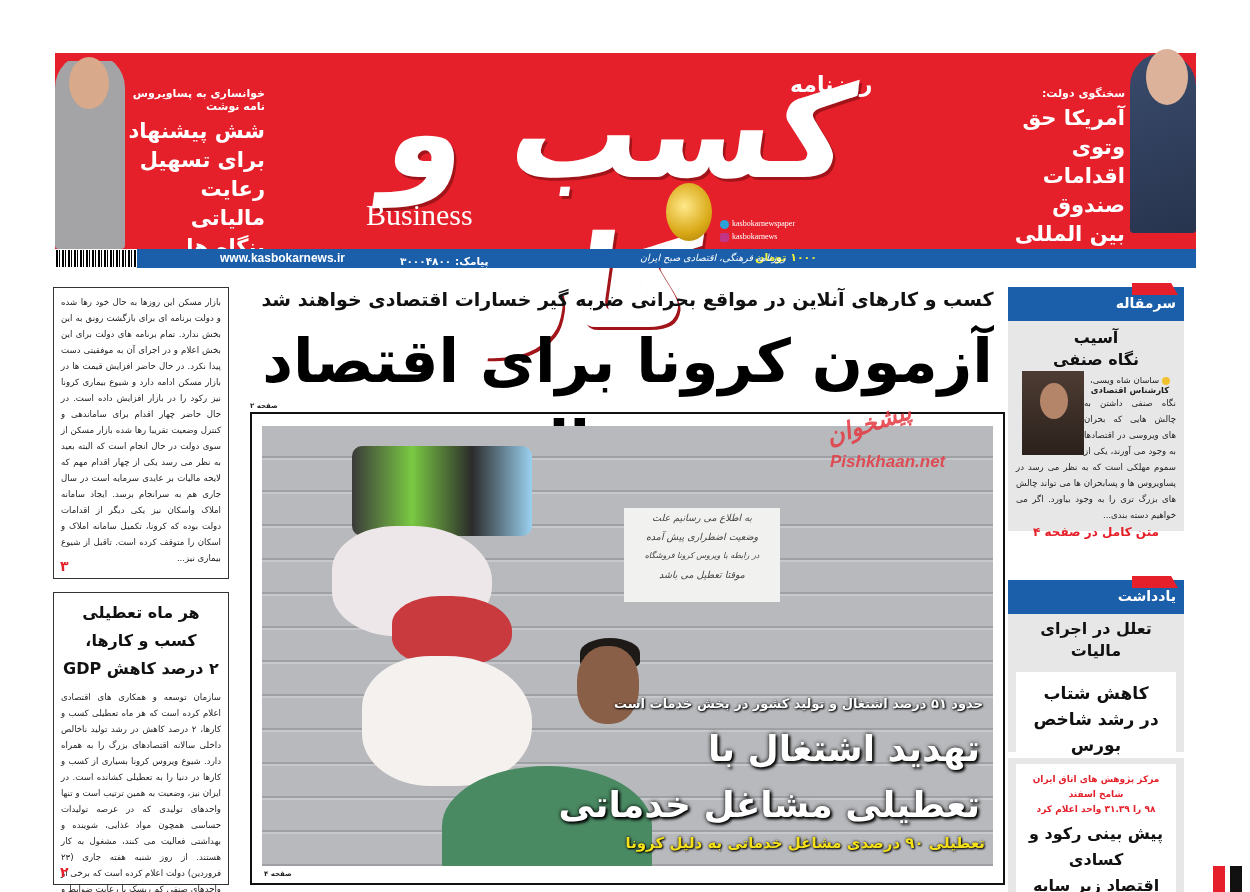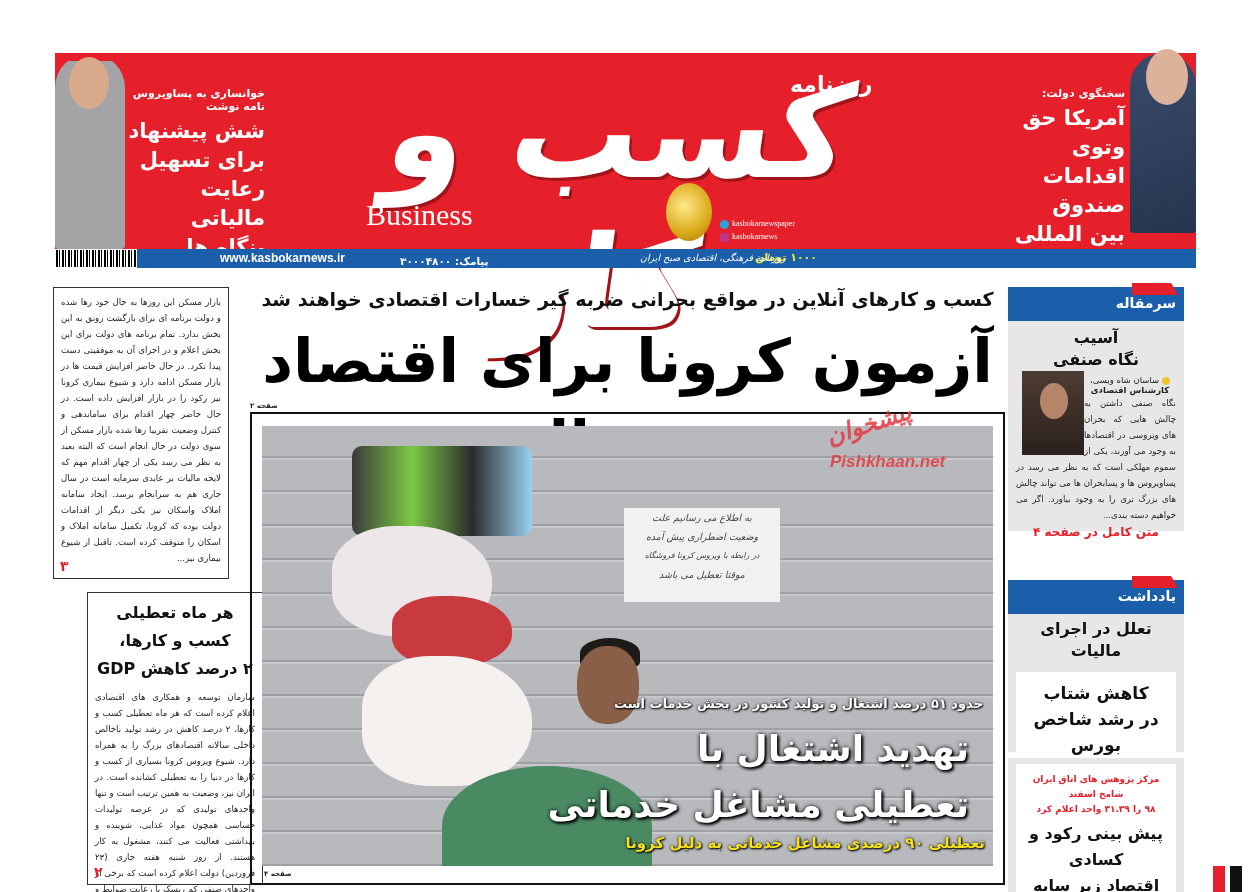--- a/index.html
+++ b/index.html
@@ -37,21 +37,21 @@
 .kicker-main{left:250px;top:288px;width:755px;text-align:center;font-size:19px;font-weight:bold;color:#111}
 .headline{left:250px;top:320px;width:755px;text-align:center;font-size:60px;font-weight:bold;color:#000;letter-spacing:-2px;line-height:82px}
 .frame{left:250px;top:412px;width:755px;height:473px;border:2px solid #111}
 .photo{left:262px;top:426px;width:731px;height:440px;background:repeating-linear-gradient(180deg,#b7b9bc 0 30px,#9ea0a4 30px 32px,#c7c8cb 32px 34px);overflow:hidden}
 .sign{position:absolute;left:362px;top:82px;width:156px;height:94px;background:#f1f1ef;color:#444;font-size:9.5px;line-height:19px;text-align:center;font-style:italic}
 .bundle{position:absolute;border-radius:40% 50% 45% 40%}
 .man-head{position:absolute;left:315px;top:220px;width:62px;height:78px;background:#8a5f47;border-radius:45%}
 .man-hair{position:absolute;left:318px;top:212px;width:60px;height:30px;background:#1e1a18;border-radius:50% 50% 20% 20%}
 .man-body{position:absolute;left:180px;top:340px;width:210px;height:120px;background:#4a8a63;border-radius:50% 50% 0 0}
 .photo-kicker{position:absolute;right:10px;top:270px;color:#fff;font-size:13px;font-weight:bold;text-shadow:0 0 3px #000,1px 1px 2px #000}
-.photo-head{position:absolute;right:24px;top:295px;color:#fff;font-size:36px;font-weight:bold;line-height:56px;text-align:right;text-shadow:0 0 4px #000,2px 2px 3px #000}
+.photo-head{position:absolute;right:13px;top:295px;color:#fff;font-size:36px;font-weight:bold;line-height:56px;text-align:right;text-shadow:0 0 4px #000,2px 2px 3px #000}
 .photo-sub{position:absolute;right:8px;top:408px;color:#f5e11a;font-size:15px;font-weight:bold;text-shadow:0 0 3px #000,1px 1px 2px #000}
 .pg-small{font-size:7px;font-weight:bold;color:#222}
 .watermark{left:825px;top:410px;color:#e53841;opacity:.85;transform:rotate(-18deg);font-size:24px;font-style:italic;font-weight:bold}
 .watermark-en{left:830px;top:452px;color:#e53841;opacity:.85;font-family:"Liberation Sans",sans-serif;font-size:17px;font-weight:bold;font-style:italic;direction:ltr}
 
 .rbox{position:absolute;left:1008px;width:176px;background:#e7e7e7}
 .rtab{height:34px;background:#1b5faa;position:relative;color:#fff;font-weight:bold;font-size:14px;padding:8px 8px 0 0;text-align:right}
 .rtab:after{content:"";position:absolute;right:6px;top:-4px;width:46px;height:12px;background:#e5202a;clip-path:polygon(0 0,85% 0,100% 100%,0 100%)}
 .rbody{padding:6px 8px 8px;text-align:center}
 .rbody h3{font-size:16px;line-height:22px;color:#111;font-weight:bold}
@@ -110,21 +110,21 @@
   <span class="strip-motto">روزنامه فرهنگی، اقتصادی صبح ایران</span>
   <span class="strip-sms">پیامک: ۳۰۰۰۴۸۰۰</span>
   <span class="strip-url">www.kasbokarnews.ir</span>
 </div>
 <div class="barcode"></div>
 
 <div class="lbox" style="top:287px;height:292px;">
   <p>بازار مسکن این روزها به حال خود رها شده و دولت برنامه ای برای بازگشت رونق به این بخش ندارد. تمام برنامه های دولت برای این بخش اعلام و در اجرای آن به موفقیتی دست پیدا نکرد. در حال حاضر افزایش قیمت ها در بازار مسکن ادامه دارد و شیوع بیماری کرونا نیز رکود را در بازار افزایش داده است. در حال حاضر چهار اقدام برای ساماندهی و کنترل وضعیت تقریبا رها شده بازار مسکن از سوی دولت در حال انجام است که البته بعید به نظر می رسد یکی از چهار اقدام مهم که لایحه مالیات بر عایدی سرمایه است در سال جاری هم به سرانجام برسد. ایجاد سامانه املاک واسکان نیز یکی دیگر از اقدامات دولت بوده که کرونا، تکمیل سامانه املاک و اسکان را متوقف کرده است. تاقبل از شیوع بیماری نیز...</p>
   <span class="num">۳</span>
 </div>
-<div class="lbox" style="top:592px;height:293px;margin-left:34px;">
+<div class="lbox" style="top:592px;height:293px;">
   <h2 style="font-size:16px"><span>هر ماه تعطیلی کسب و کارها،</span><br><span>۲ درصد کاهش GDP</span></h2>
   <p>سازمان توسعه و همکاری های اقتصادی اعلام کرده است که هر ماه تعطیلی کسب و کارها، ۲ درصد کاهش در رشد تولید ناخالص داخلی سالانه اقتصادهای بزرگ را به همراه دارد. شیوع ویروس کرونا بسیاری از کسب و کارها در دنیا را به تعطیلی کشانده است. در ایران نیز، وضعیت به همین ترتیب است و تنها واحدهای تولیدی که در عرصه تولیدات حساسی همچون مواد غذایی، شوینده و بهداشتی فعالیت می کنند، مشغول به کار هستند. از روز شنبه هفته جاری (۲۳ فروردین) دولت اعلام کرده است که برخی از واحدهای صنفی کم ریسک با رعایت ضوابط و پروتکل های بهداشتی مجدد بازگشایی شده و به عرصه فعالیت برگردند. آنگونه که دولت اعلام کرده، هنوز ۵۰ کسب و کار اجازه...</p>
   <span class="num">۲</span>
 </div>
 
 <div class="abs kicker-main">کسب و کارهای آنلاین در مواقع بحرانی ضربه گیر خسارات اقتصادی خواهند شد</div>
 <div class="abs headline">آزمون کرونا برای اقتصاد دیجیتال</div>
 <div class="abs pg-small" style="left:250px;top:402px">صفحه ۲</div>
 <div class="abs frame"></div>
 <div class="abs photo">

